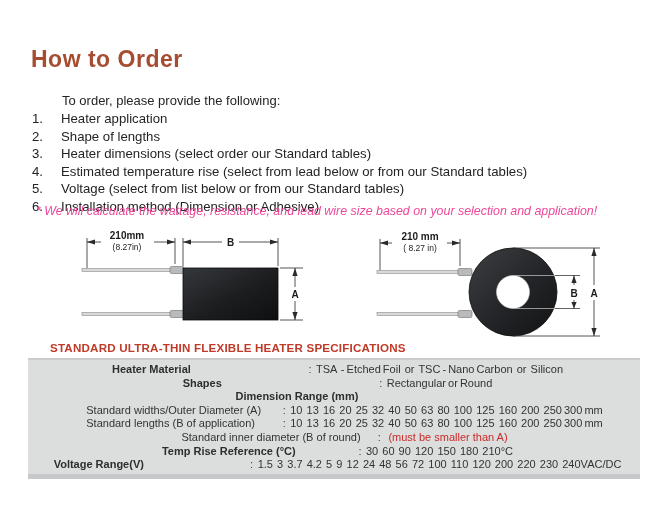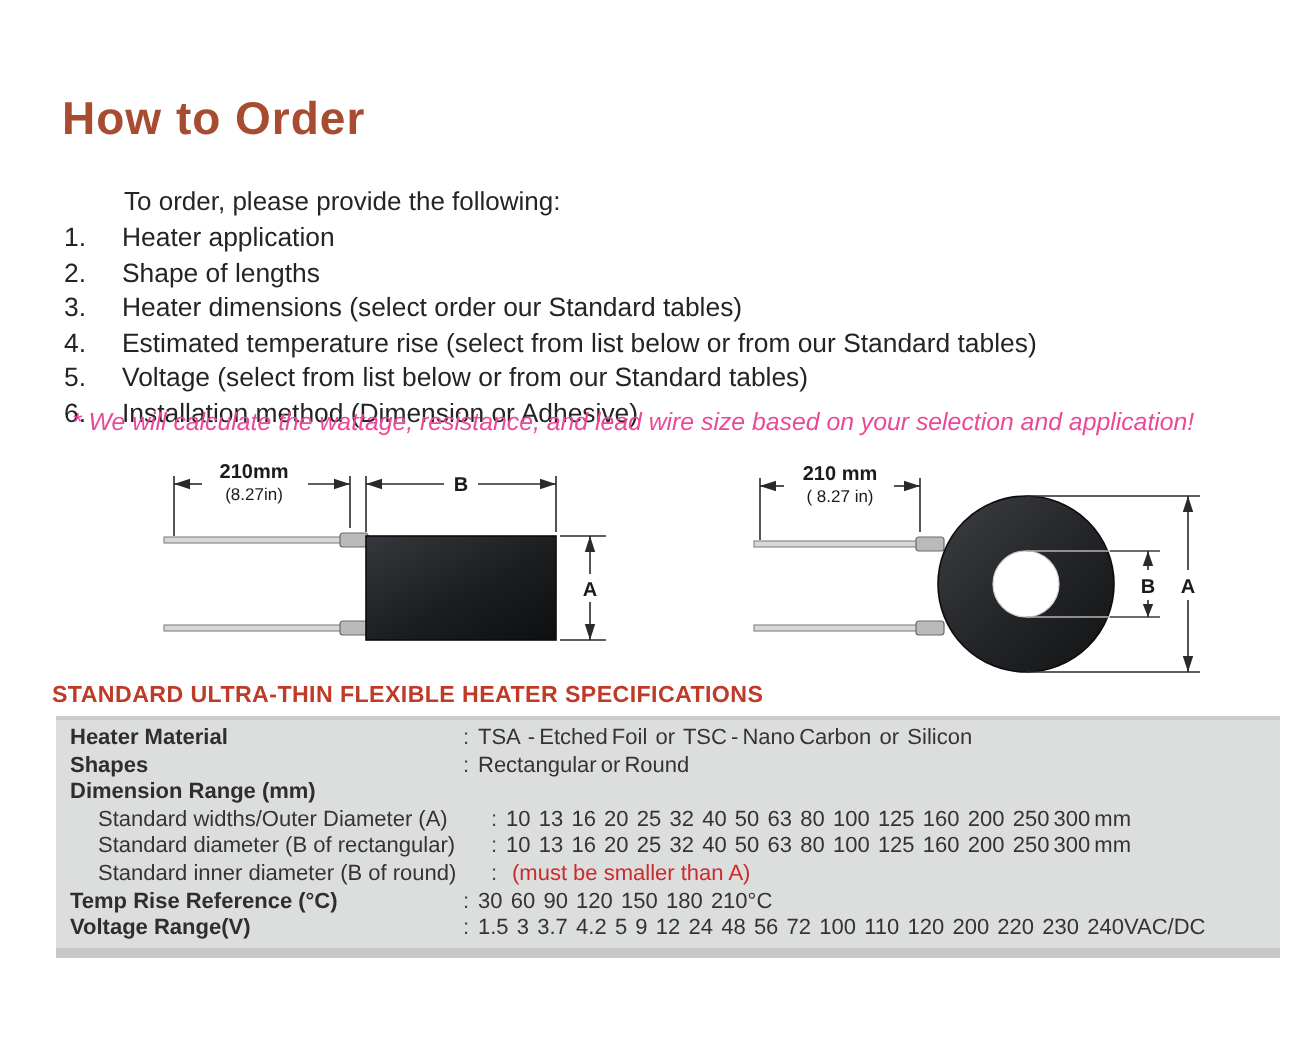--- a/index.html
+++ b/index.html
@@ -18,32 +18,32 @@
   .order-list{left:32px;top:110px;font-size:13.2px;color:#242424;}
   .order-item{display:flex;height:17.6px;line-height:17.6px;}
   .order-item .num{width:29px;}
   .note{left:36px;top:204px;font-size:12.4px;font-style:italic;color:#ec4899;text-align:right;}
   
   svg text{font-family:"Liberation Sans", sans-serif;fill:#1b1b1b;}
   .dim-label{font-size:10px;font-weight:bold;}
   .dim-sub{font-size:8.5px;}
   
   .specs-heading{
-    left:26px;top:341px;font-size:11.6px;font-weight:bold;
+    left:50px;top:341px;font-size:11.6px;font-weight:bold;
     color:#c03a28;letter-spacing:0.2px;
   }
   .spec-table{
     left:28px;top:358px;width:612px;
     background:#dcdddd;
     border-top:2px solid #cbcdcd;
     border-bottom:5px solid #c6c8c9;
     padding:3px 0 2px 0;
     font-size:11px;color:#333;
   }
-  .spec-row{display:flex;height:13.6px;line-height:13.6px;}
+  .spec-row{display:flex;height:13.6px;line-height:13.6px;justify-content:center;}
   .spec-label{width:192px;padding-left:7px;white-space:nowrap;}
   .spec-row.bold .spec-label{font-weight:bold;color:#2e2e2e;}
   .spec-row.indent .spec-label{padding-left:21px;font-weight:normal;}
   .spec-sep{width:12px;text-align:center;color:#444;}
   .spec-value{white-space:pre;word-spacing:-1px;color:#333;}
   .spec-warning{color:#cc2a2a;margin-left:3px;white-space:nowrap;}
 </style>
 </head>
 <body>
 
@@ -59,21 +59,21 @@
   <div class="order-item">
     <span class="num">2.</span>
     <span>Shape of lengths</span>
   </div>
   <div class="order-item">
     <span class="num">3.</span>
     <span>Heater dimensions (select order our Standard tables)</span>
   </div>
   <div class="order-item">
     <span class="num">4.</span>
-    <span>Estimated temperature rise (select from list below or from our Standard tables)</span>
+    <span>Estimated temperature rise (select from lead below or from our Standard tables)</span>
   </div>
   <div class="order-item">
     <span class="num">5.</span>
     <span>Voltage (select from list below or from our Standard tables)</span>
   </div>
   <div class="order-item">
     <span class="num">6.</span>
     <span>Installation method (Dimension or Adhesive)</span>
   </div>
 </div>
@@ -196,21 +196,21 @@
     <span class="spec-label">Dimension Range (mm)</span>
     <span class="spec-sep"></span>
     <span class="spec-value"></span>
   </div>
   <div class="spec-row indent">
     <span class="spec-label">Standard widths/Outer Diameter (A)</span>
     <span class="spec-sep">:</span>
     <span class="spec-value">10  13  16  20  25  32  40  50  63  80  100  125  160  200  250 300 mm</span>
   </div>
   <div class="spec-row indent">
-    <span class="spec-label">Standard diameter (B of rectangular)</span>
+    <span class="spec-label">Standard lengths (B of application)</span>
     <span class="spec-sep">:</span>
     <span class="spec-value">10  13  16  20  25  32  40  50  63  80  100  125  160  200  250 300 mm</span>
   </div>
   <div class="spec-row indent">
     <span class="spec-label">Standard inner diameter (B of round)</span>
     <span class="spec-sep">:</span>
     <span class="spec-warning">(must be smaller than A)</span>
   </div>
   <div class="spec-row bold">
     <span class="spec-label">Temp Rise Reference (°C)</span>

